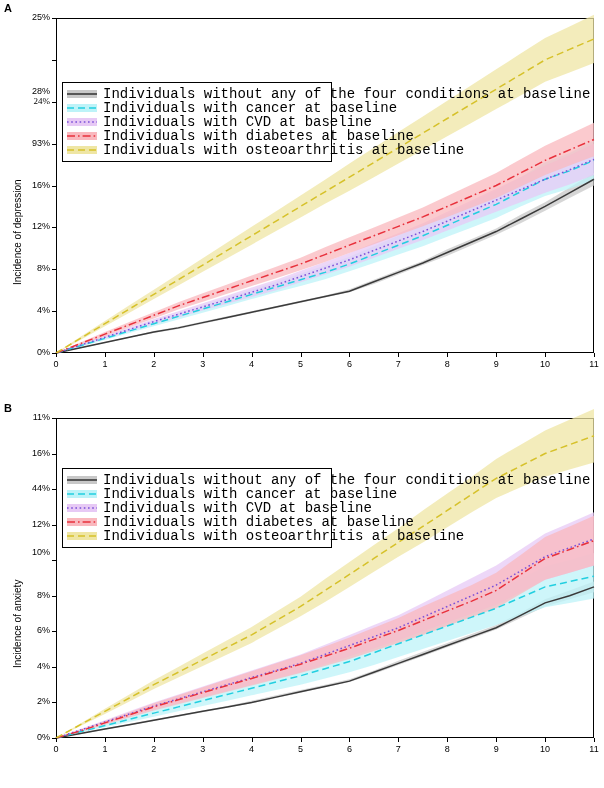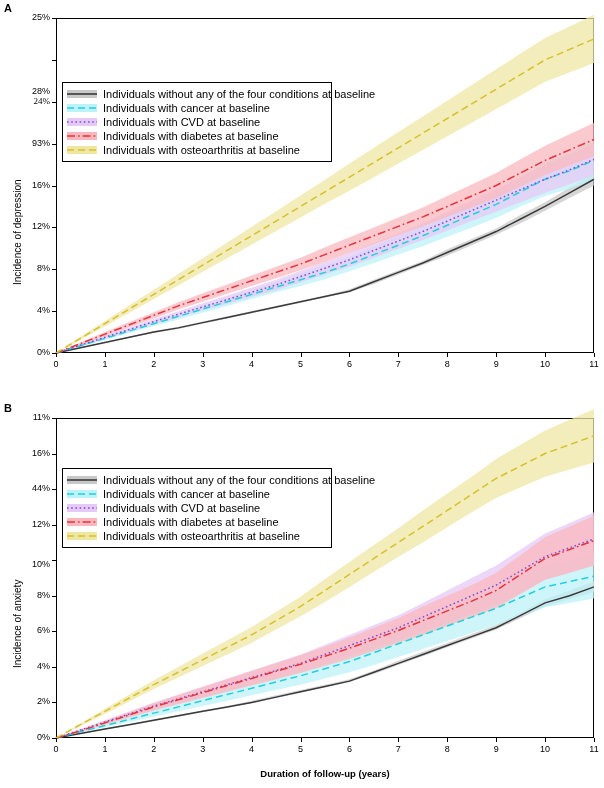--- a/index.html
+++ b/index.html
@@ -51,21 +51,21 @@
     box-sizing:border-box;
     padding:4px 6px 4px 4px;
   }
   .legend-row{
     display:flex;align-items:center;height:14px;
   }
   .legend-key{
     width:30px;height:10px;margin-right:6px;flex:none;position:relative;
   }
   .legend-key svg{display:block;}
-  .legend-text{font-size:11px;line-height:10px;white-space:nowrap;}
+  .legend-text{font-size:14px;line-height:10px;white-space:nowrap;font-family:Liberation Mono, monospace;}
 </style>
 </head>
 <body>
 
 <div class="page">
 
   <div class="panel" id="panelA">
     <div class="panel-letter" style="left:4px;top:2px;">A</div>
     <div class="ylabel" style="left:12px;top:285px;">Incidence of depression</div>
     <div class="plot-frame" id="frameA" style="left:56px;top:18px;width:538px;height:335px;"></div>
@@ -236,33 +236,32 @@
         <div class="legend-row">
           <span class="legend-key">
             <svg width="30" height="10">
               <rect x="0" y="1" width="30" height="8" fill="#efe6a4"></rect>
               <line x1="0" y1="5" x2="30" y2="5" stroke="#d6c12a" stroke-width="1.6" stroke-dasharray="7,4"></line>
             </svg>
           </span>
           <span class="legend-text">Individuals with osteoarthritis at baseline</span>
         </div>
       </div>
-    <div class="xlabel" style="left:56px;top:368px;width:538px;">Duration of follow-up (years)</div>
   <div class="tickmark" style="left: 52px; top: 338px; width: 4px; height: 1px;"></div>
       <div class="tick-label ytick" style="left: 16px; top: 332px; width: 34px;">0%</div>
       <div class="tickmark" style="left: 52px; top: 302.444px; width: 4px; height: 1px;"></div>
       <div class="tick-label ytick" style="left: 16px; top: 296.444px; width: 34px;">2%</div>
       <div class="tickmark" style="left: 52px; top: 266.889px; width: 4px; height: 1px;"></div>
       <div class="tick-label ytick" style="left: 16px; top: 260.889px; width: 34px;">4%</div>
       <div class="tickmark" style="left: 52px; top: 231.333px; width: 4px; height: 1px;"></div>
       <div class="tick-label ytick" style="left: 16px; top: 225.333px; width: 34px;">6%</div>
       <div class="tickmark" style="left: 52px; top: 195.778px; width: 4px; height: 1px;"></div>
       <div class="tick-label ytick" style="left: 16px; top: 189.778px; width: 34px;">8%</div>
       <div class="tickmark" style="left: 52px; top: 160.222px; width: 4px; height: 1px;"></div>
-      <div class="tick-label ytick" style="left: 16px; top: 159px; width: 34px;">10%</div>
+      <div class="tick-label ytick" style="left: 16px; top: 147px; width: 34px;">10%</div>
       <div class="tickmark" style="left: 52px; top: 124.667px; width: 4px; height: 1px;"></div>
       <div class="tick-label ytick" style="left: 16px; top: 118.667px; width: 34px;">12%</div>
       <div class="tickmark" style="left: 52px; top: 89.1111px; width: 4px; height: 1px;"></div>
       <div class="tick-label ytick" style="left: 16px; top: 83.1111px; width: 34px;">44%</div>
       <div class="tickmark" style="left: 52px; top: 53.5556px; width: 4px; height: 1px;"></div>
       <div class="tick-label ytick" style="left: 16px; top: 47.5556px; width: 34px;">16%</div>
       <div class="tickmark" style="left: 52px; top: 18px; width: 4px; height: 1px;"></div>
       <div class="tick-label ytick" style="left: 16px; top: 12px; width: 34px;">11%</div>
       <div class="tickmark" style="left: 56px; top: 338px; width: 1px; height: 4px;"></div>
       <div class="tick-label xtick" style="left: 42px; top: 344px; width: 28px;">0</div>

